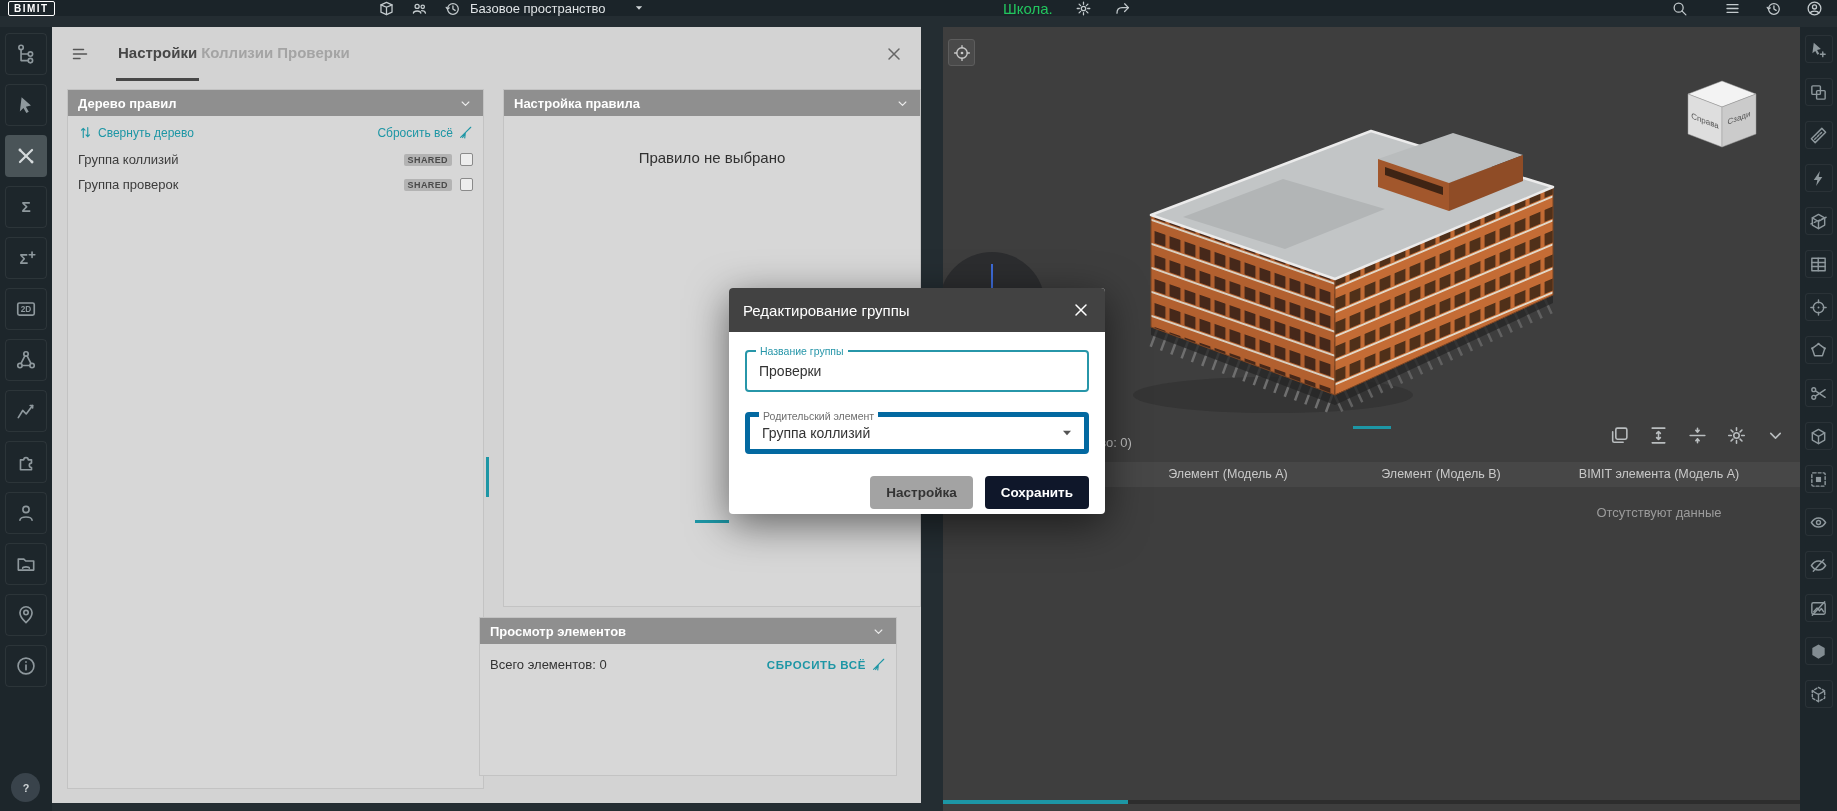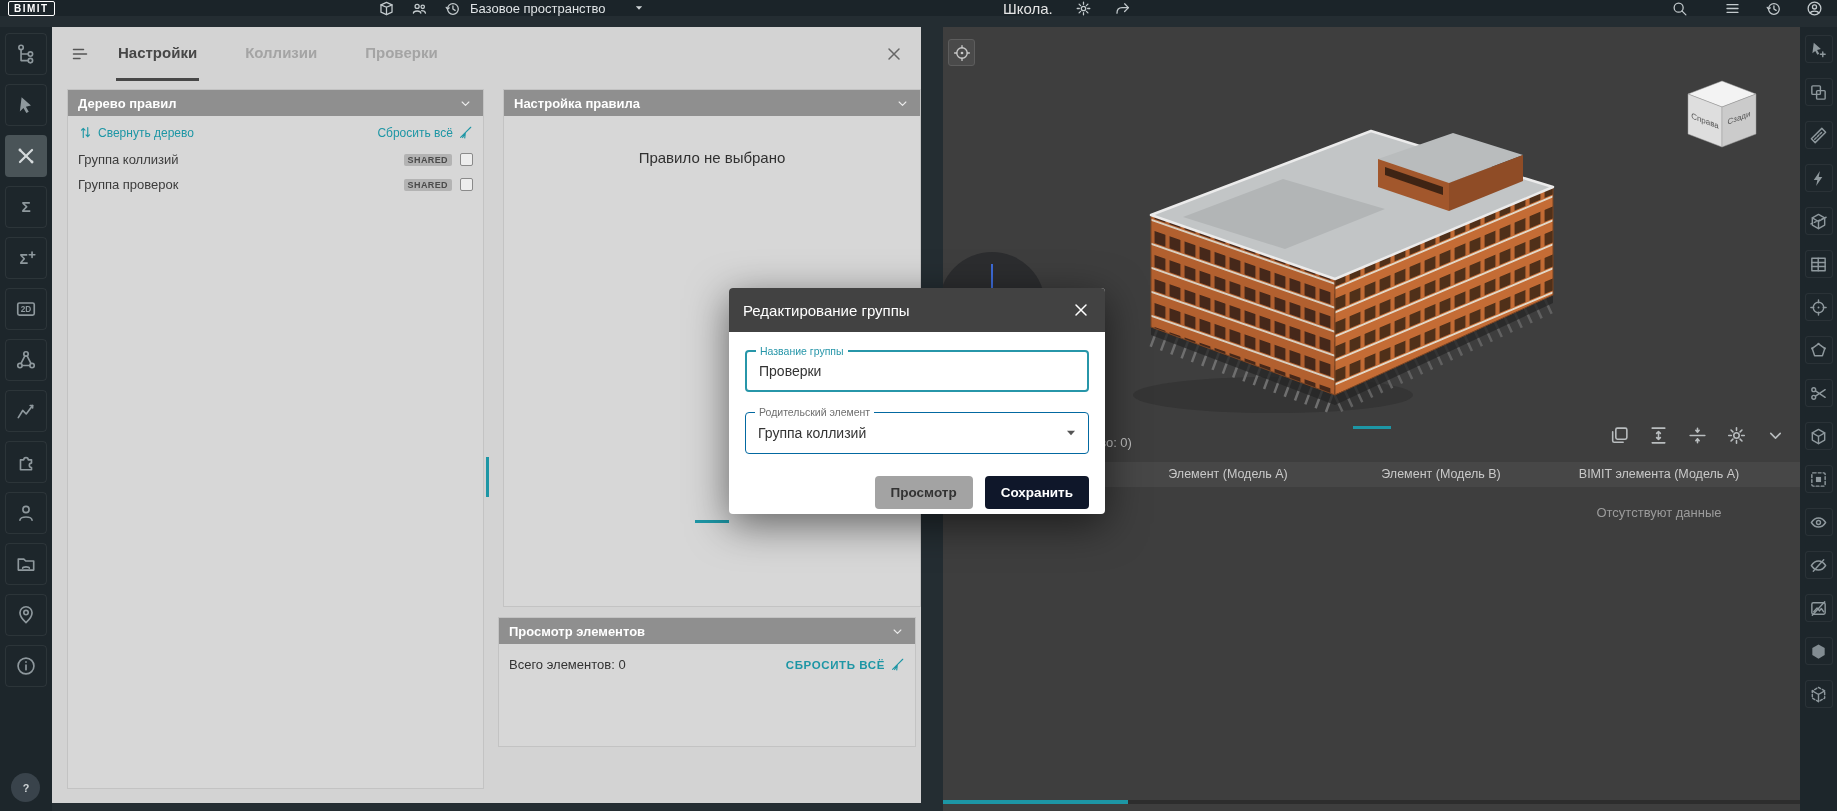--- a/index.html
+++ b/index.html
@@ -13,44 +13,44 @@
   .topbar{position:absolute;top:0;left:0;width:1837px;height:16px;background:#1b2429;display:flex;align-items:center;z-index:5}
   .logo{margin-left:8px;border:1.5px solid #fff;color:#fff;font-size:10px;font-weight:bold;padding:1px 5px;letter-spacing:1.5px;border-radius:2px;cursor:pointer}
   .tb-group{display:flex;align-items:center;gap:16px}
   .tb-left{position:absolute;left:378px}
   .tb-right{position:absolute;right:14px;gap:24px}
   .tb-right > :first-child{margin-right:12px}
   .tb-icon{width:17px;height:17px;color:#c3cacd;cursor:pointer}
   .workspace{position:absolute;left:470px;display:flex;align-items:center;gap:26px;color:#dfe3e5;font-size:13px;cursor:pointer}
   .workspace .ic{width:14px;height:14px;color:#cfd4d6}
   .project{position:absolute;left:1003px;display:flex;align-items:center;gap:22px}
-  .project-title{color:#e5e5e5;font-size:15px}
+  .project-title{color:#22c55e;font-size:15px}
   .project .ic{width:17px;height:17px;color:#c3cacd;cursor:pointer}
 
   
   .sidebar-left{position:absolute;top:27px;left:0;width:52px;height:784px;background:#1d262b;display:flex;flex-direction:column;align-items:center;padding-top:6px;gap:9px;z-index:4}
   .side-item{width:42px;height:42px;border:1px solid rgba(255,255,255,.07);border-radius:4px;display:flex;align-items:center;justify-content:center;color:#8e989d;cursor:pointer}
   .side-item svg{width:22px;height:22px}
   .side-item.active{background:#4a5458;color:#d5dadc;border-color:transparent}
   .help-fab{position:absolute;left:11px;bottom:9px;width:29px;height:29px;border-radius:50%;background:#39434b;color:#cfd4d6;display:flex;align-items:center;justify-content:center;z-index:6;cursor:pointer}
   .help-fab svg{width:18px;height:18px}
 
   
   .main-panel{position:absolute;left:52px;top:27px;width:869px;height:776px;background:#d3d3d3}
   .tabs-row{position:absolute;top:0;left:0;right:0;height:54px;display:flex;align-items:stretch}
   .pan-icon{position:absolute;left:18px;top:17px;width:20px;height:20px;color:#555;cursor:pointer}
-  .tabs{display:flex;margin-left:64px;gap:44px}
+  .tabs{display:flex;margin-left:64px;}
   .tab{display:flex;align-items:center;font-size:15px;font-weight:bold;color:#a4a4a4;border-bottom:3px solid transparent;padding:0 2px;cursor:pointer}
   .tab.active{color:#474747;border-bottom-color:#474747}
   .pan-close{position:absolute;right:17px;top:17px;width:20px;height:20px;color:#666;cursor:pointer}
 
   .sub-panel{position:absolute;background:#d7d7d7;border:1px solid #c3c3c3}
   .tree-panel{left:15px;top:62px;width:417px;height:700px}
   .rule-panel{left:451px;top:62px;width:418px;height:518px}
-  .elements-panel{left:446px;top:590px;width:418px;height:130px}
+  .elements-panel{left:427px;top:590px;width:418px;height:159px}
   .sub-header{height:26px;background:#8f8f8f;color:#fff;font-size:13px;font-weight:bold;display:flex;align-items:center;justify-content:space-between;padding:0 10px;cursor:pointer}
   .hdr-caret{width:15px;height:15px;color:#ececec}
 
   .tree-controls{display:flex;justify-content:space-between;align-items:center;padding:9px 10px 7px}
   .link{color:#1d96a5;font-size:12px;display:inline-flex;align-items:center;gap:5px;cursor:pointer;white-space:nowrap}
   .link .ic{width:15px;height:15px}
   .tree-row{display:flex;align-items:center;height:25px;padding:0 10px;font-size:13px;color:#3c3c3c;cursor:pointer}
   .tree-label{flex:1}
   .badge{background:#b3b3b3;color:#4a4a4a;font-size:9px;font-weight:bold;padding:1px 4px;border-radius:2px;margin-right:8px;letter-spacing:.4px}
   .checkbox{width:13px;height:13px;background:#ededed;border:1.5px solid #8a8a8a;border-radius:2px;cursor:pointer}
@@ -86,21 +86,21 @@
   
   .sidebar-right{position:absolute;right:0;top:27px;width:37px;height:784px;background:#1d262b;display:flex;flex-direction:column;align-items:center;padding-top:8px;gap:15px;z-index:4}
   .rside-item{width:28px;height:28px;color:#8e989d;display:flex;align-items:center;justify-content:center;border:1px solid rgba(255,255,255,.06);border-radius:3px;cursor:pointer}
   .rside-item svg{width:19px;height:19px}
 
   
   .dialog{position:absolute;left:729px;top:288px;width:376px;background:#fff;border-radius:4px;box-shadow:0 10px 40px rgba(0,0,0,.55);z-index:20;overflow:hidden}
   .dialog-header{height:44px;background:#424242;color:#fff;display:flex;align-items:center;justify-content:space-between;padding:16px 14px;font-size:15px}
   .dlg-close{width:20px;height:20px;color:#fff;cursor:pointer}
   .dialog-body{padding:18px 16px 5px}
-  .field{position:relative;height:42px;border:1px solid #0369a1;border-radius:4px;display:flex;align-items:center;padding:0 12px;background:#fff;cursor:text}
+  .field{position:relative;height:42px;border:5px solid #0369a1;border-radius:4px;display:flex;align-items:center;padding:0 12px;background:#fff;cursor:text}
   .field.focus{border:2px solid #2796a9}
   .field label{position:absolute;top:-7px;left:9px;background:#fff;padding:0 4px;font-size:10.5px;color:#6f6f6f;white-space:nowrap}
   .field.focus label{color:#2796a9}
   .field input{border:none;outline:none;font-size:14px;color:#333;width:100%;font-family:inherit;background:transparent}
   .field + .field{margin-top:20px}
   .field-value{font-size:14px;color:#333}
   .sel-caret{position:absolute;right:8px;width:18px;height:18px;color:#555}
   .dialog-actions{display:flex;justify-content:flex-end;gap:12px;margin-top:22px}
   button{font-family:inherit;font-size:13.5px;font-weight:bold;border:none;border-radius:4px;height:33px;padding:0 16px;cursor:pointer}
   .btn-cancel{background:#a3a3a3;color:#333}
@@ -586,17 +586,17 @@
     <div class="field">
       <label>Родительский элемент</label>
       <div class="field-value">Группа коллизий</div>
       <span class="ic sel-caret">
           <svg class="icon-svg" viewBox="0 0 20 20">
             <path d="M5.5 7.5L10 12.5l4.5-5z" fill="currentColor" stroke="none"></path>
           </svg>
         </span>
     </div>
     <div class="dialog-actions">
-      <button class="btn-cancel">Просмотр</button>
+      <button class="btn-cancel">Настройка</button>
       <button class="btn-save">Сохранить</button>
     </div>
   </div>
 </div>
 
 </body></html>

